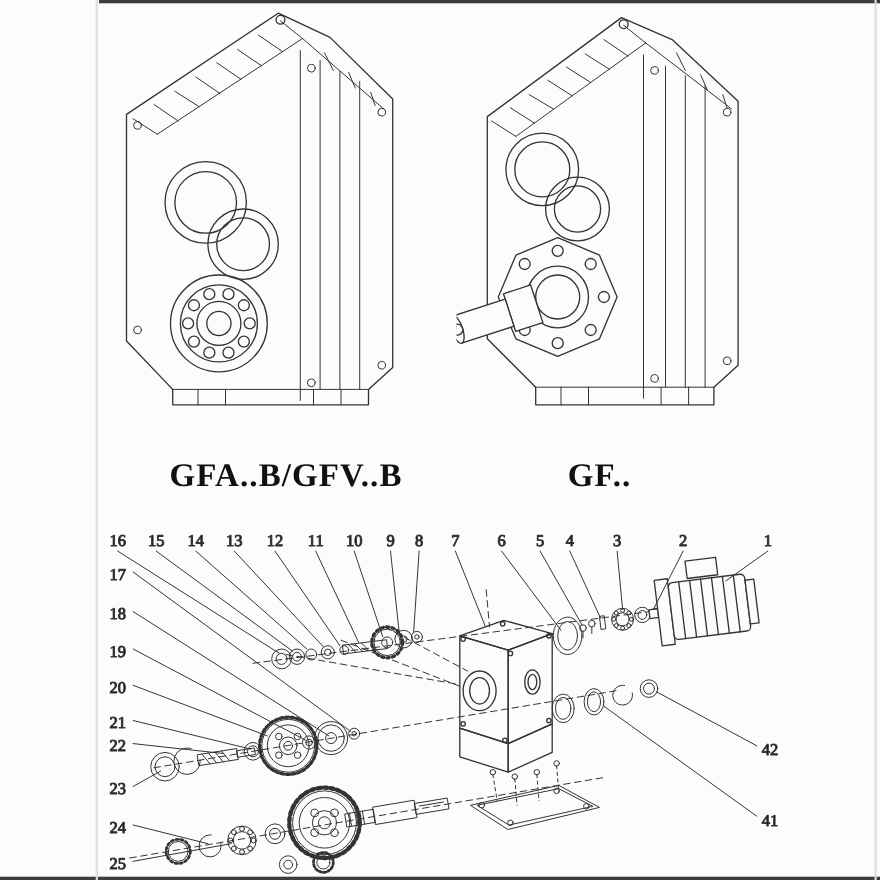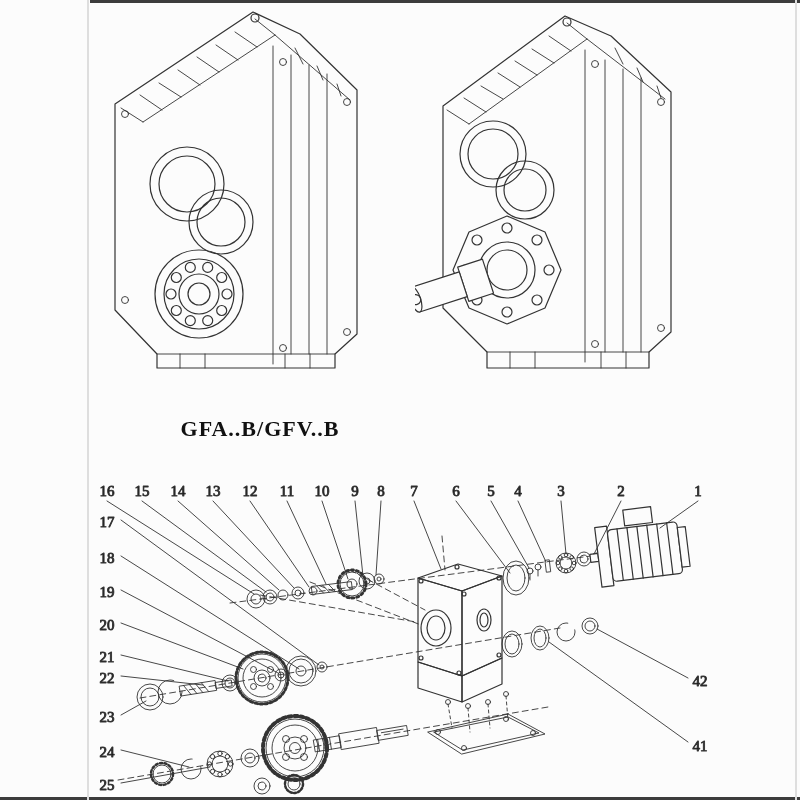--- a/index.html
+++ b/index.html
@@ -8,21 +8,21 @@
   .edge-top{position:absolute;top:0;left:90px;right:0;height:3px;background:#3c3c3c;}
   .edge-bottom{position:absolute;bottom:0;left:0;right:0;height:3px;background:#3c3c3c;}
   .edge-left{position:absolute;top:0;bottom:0;left:87px;width:2px;background:#dedede;}
   .edge-right{position:absolute;top:0;bottom:0;right:3px;width:2px;background:#dedede;}
   svg{position:absolute;}
   svg *{vector-effect:non-scaling-stroke;}
   .lines{stroke:#333;stroke-width:1.2;fill:none;stroke-linejoin:round;stroke-linecap:round;}
   .thin{stroke-width:0.9;}
   .dash{stroke-dasharray:6 4;stroke-width:0.9;}
   .white{fill:#fcfcfc;}
-  .model-label{position:absolute;top:416px;font-size:22px;font-weight:bold;color:#111;
+  .model-label{position:absolute;top:416px;font-size:30px;font-weight:bold;color:#111;
         text-align:center;letter-spacing:1px;}
   #label-left{left:110px;width:300px;}
   #label-right{left:435px;width:220px;}
   text.callout{font-family:"Liberation Serif",serif;font-size:15px;fill:#141414;text-anchor:middle;}
 </style>
 </head>
 <body>
 
 <div id="page">
   <div class="edge-top"></div>
@@ -151,20 +151,21 @@
     <g class="lines thin">
       <line x1="72" y1="350" x2="234" y2="350"></line>
       <line x1="95" y1="350" x2="95" y2="366"></line>
         <line x1="120" y1="350" x2="120" y2="366"></line>
       <line x1="186" y1="350" x2="186" y2="366"></line>
         <line x1="211" y1="350" x2="211" y2="366"></line>
     </g>
   </svg>
 
   <div id="label-left" class="model-label">GFA..B/GFV..B</div>
+  <div id="label-right" class="model-label">GF..</div>
 
   <svg style="left:0;top:470px" width="800" height="330" viewBox="0 0 800 330">
 
     <g class="lines dash">
       <line x1="230" y1="133" x2="668" y2="76"></line>
       <line x1="140" y1="228" x2="560" y2="158"></line>
       <line x1="118" y1="310" x2="548" y2="237"></line>
       <line x1="350" y1="100" x2="425" y2="140"></line>
       <line x1="310" y1="112" x2="421" y2="155"></line>
       <line x1="260" y1="125" x2="416" y2="152"></line>

